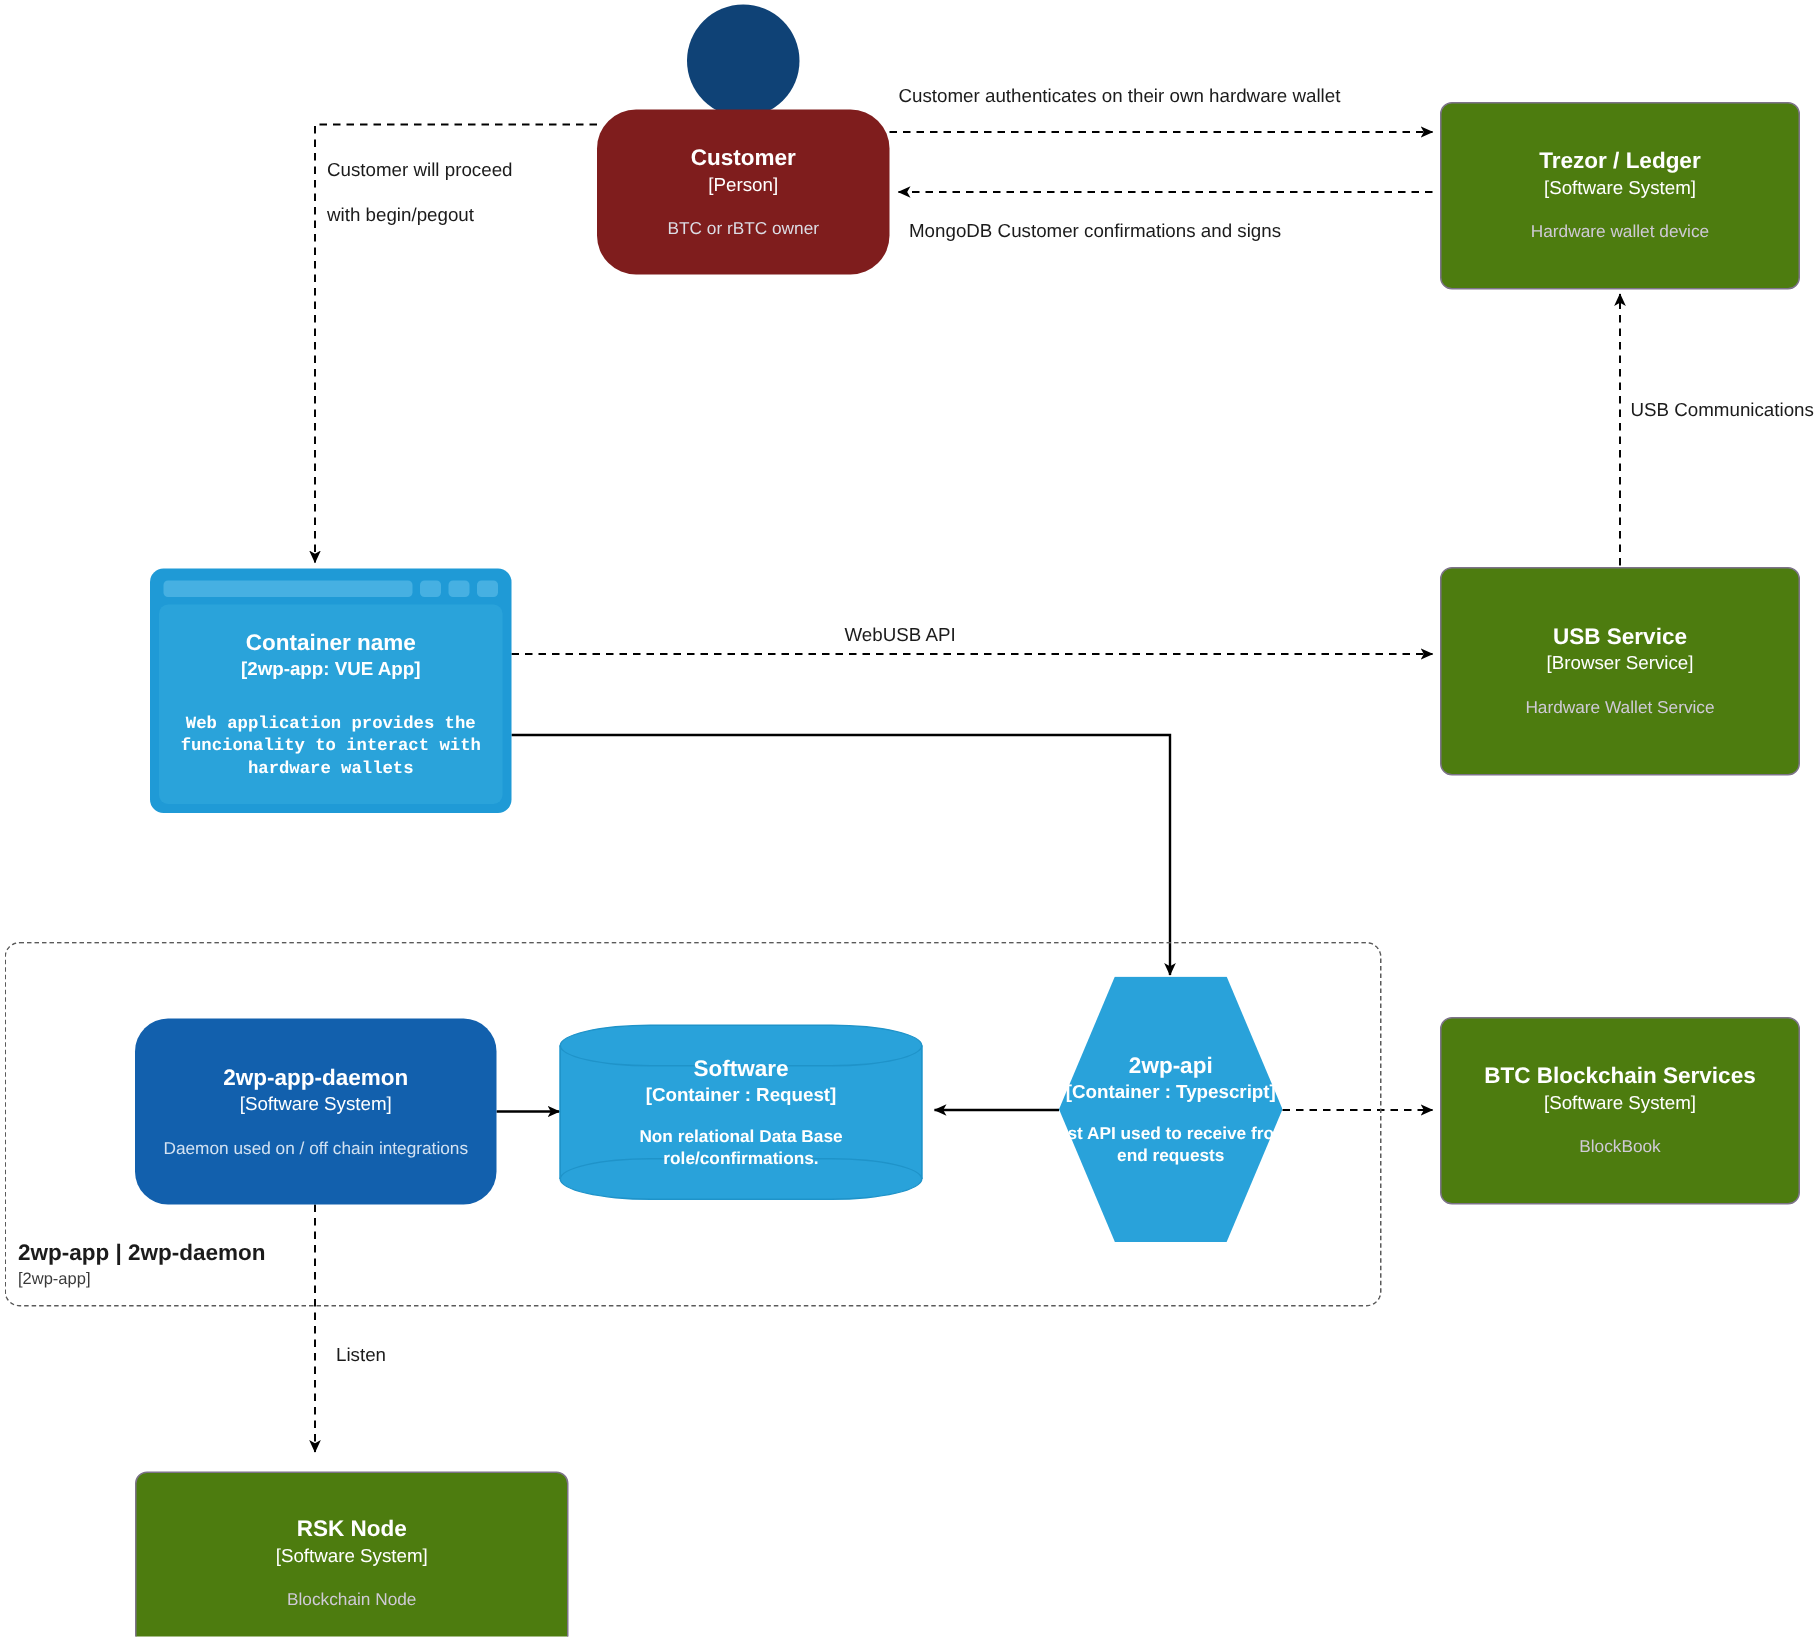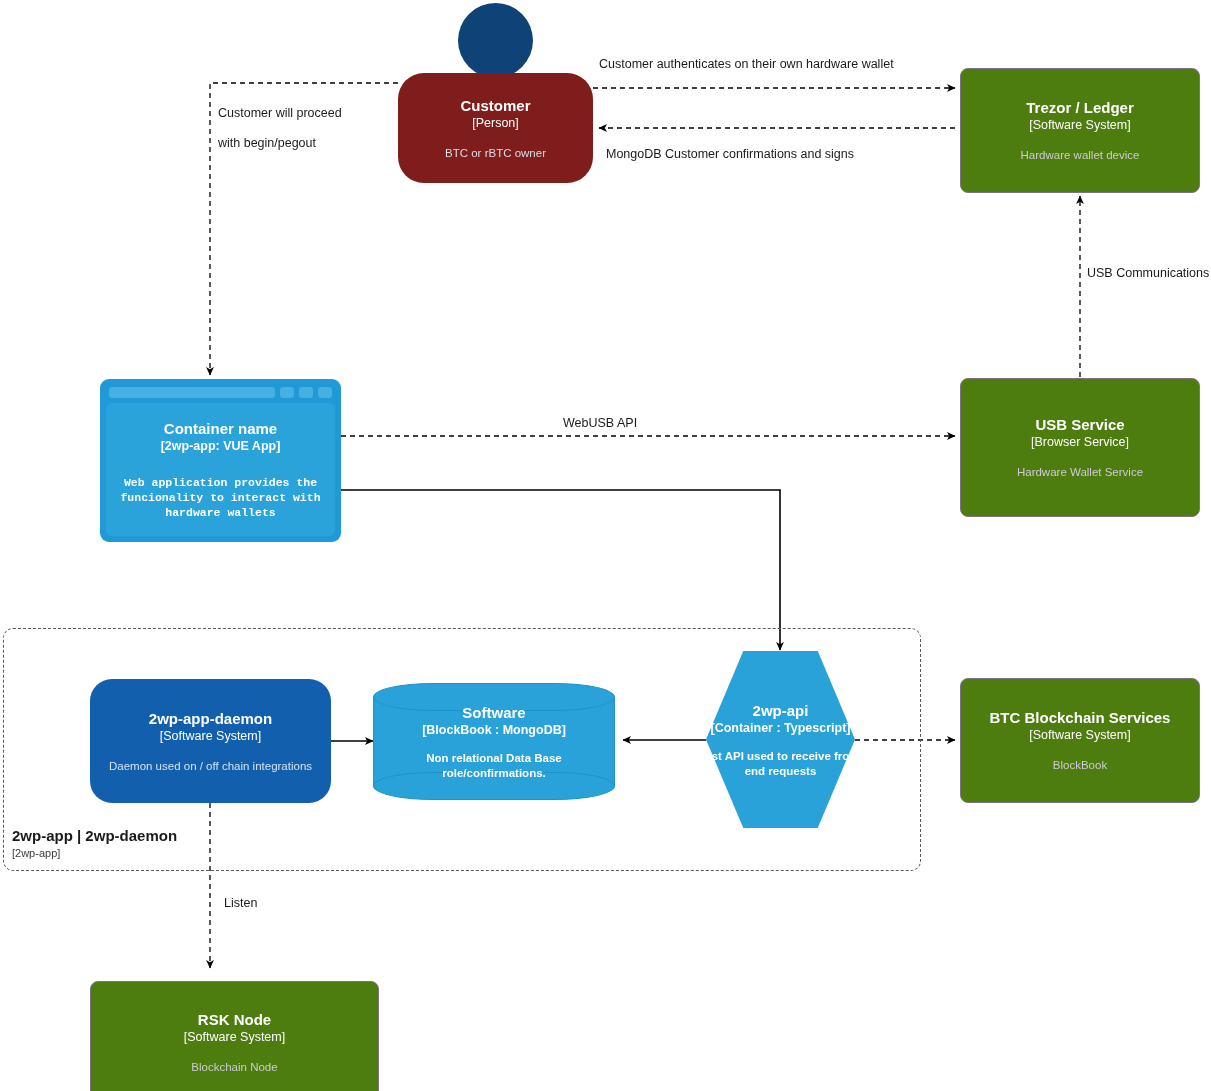--- a/index.html
+++ b/index.html
@@ -139,21 +139,21 @@
     <div class="n-tech">[Software System]</div>
     <div class="n-desc">Daemon used on / off chain integrations</div>
   </div>
 
   <div class="db" style="left:373px;top:683px;width:242px;height:117px;">
     <div class="db-mid"></div>
     <div class="db-bot"></div>
     <div class="db-top"></div>
     <div class="db-text">
       <div class="n-title">Software</div>
-      <div class="n-tech" style="font-weight:bold;">[BlockBook : MongoDB]</div>
+      <div class="n-tech" style="font-weight:bold;">[Container : Request]</div>
       <div class="n-desc" style="color:#ffffff;font-weight:bold;margin-top:12px;padding:0 4px;">Non relational Data Base role/confirmations.</div>
     </div>
   </div>
 
   <div class="hex" style="left:706px;top:651px;width:149px;height:177px;">
     <div class="hex-shape"></div>
     <div class="hex-text">
       <div class="n-title">2wp-api</div>
       <div class="n-tech" style="font-weight:bold;white-space:nowrap;">[Container : Typescript]</div>
       <div class="n-desc" style="color:#ffffff;font-weight:bold;margin-top:12px;padding:0;width:182px;">Rest API used to receive front-end requests</div>

